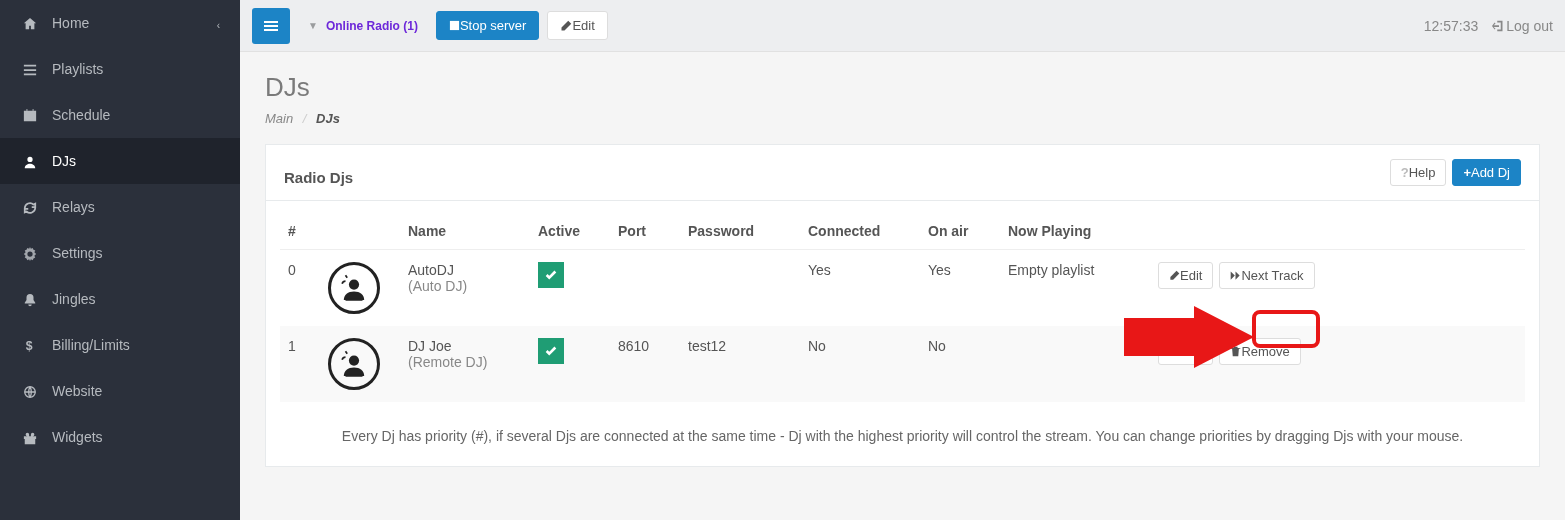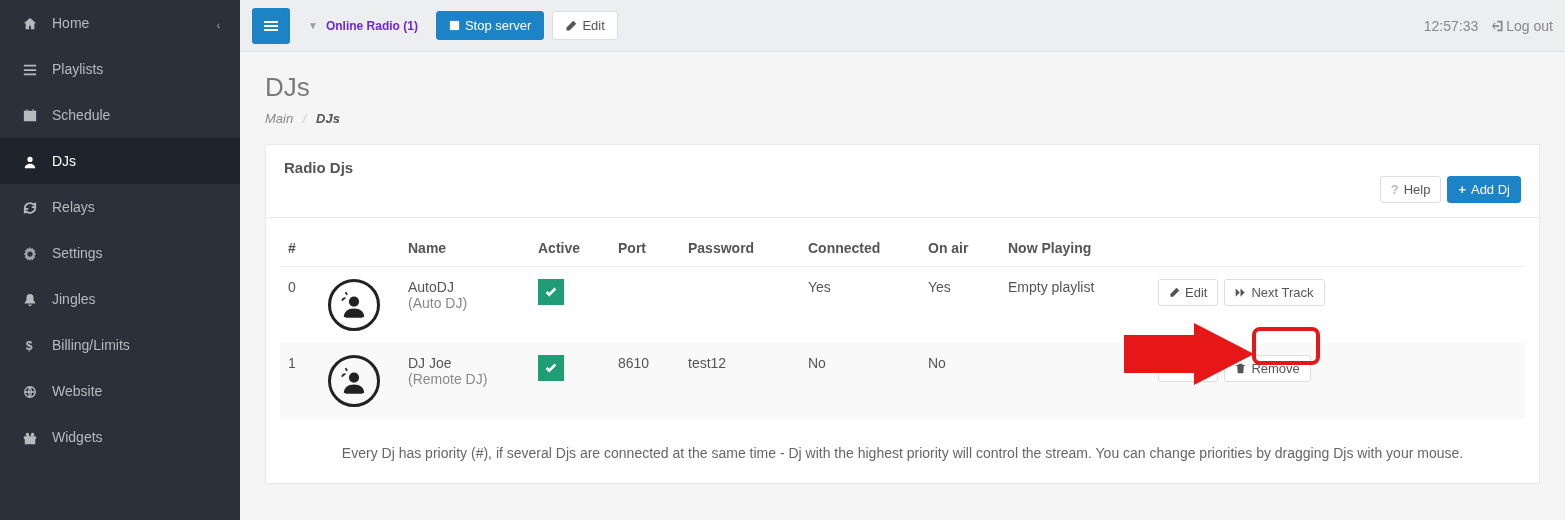--- a/index.html
+++ b/index.html
@@ -8,32 +8,32 @@
 .sidebar { width: 240px; background: #2b303b; color: #b6babf; flex-shrink: 0; }
 .sidebar-item { display: flex; align-items: flex-end; padding: 15px 20px; cursor: pointer; font-size: 14px; }
 .sidebar-item.active { background: #1f232c; color: #fff; }
 .sidebar-item .icon { width: 20px; margin-right: 12px; display: inline-flex; align-items: center; justify-content: center; font-size: 14px; }
 .sidebar-item .chev { margin-left: auto; font-size: 10px; }
 .main { flex: 1; display: flex; flex-direction: column; }
 .topbar { background: #edeef0; height: 52px; display: flex; align-items: center; padding: 0 12px; border-bottom: 1px solid #e1e1e1; }
 .burger-btn { width: 38px; height: 36px; background: #1c84c6; color: #fff; border: none; border-radius: 3px; display: flex; align-items: center; justify-content: center; cursor: pointer; }
 .topbar .server-name { margin-left: 18px; color: #6d28d9; font-weight: 600; font-size: 12px; }
 .topbar .caret { color: #9a9c9e; margin-right: 4px; font-size: 10px; }
-.btn { border: 1px solid #ddd; background: #fff; padding: 6px 12px; border-radius: 3px; cursor: pointer; font-size: 13px; color: #555; display: inline-flex; align-items: center; gap: 5px; }
+.btn { border: 1px solid #ddd; background: #fff; padding: 6px 12px; border-radius: 3px; cursor: pointer; font-size: 13px; color: #555; display: inline-flex; align-items: center; }
 .btn-primary { background: #1c84c6; color: #fff; border-color: #1c84c6; }
 .topbar .stop-btn { margin-left: 18px; }
 .topbar .edit-btn { margin-left: 8px; }
 .topbar .right { margin-left: auto; display: flex; align-items: center; gap: 14px; color: #888; }
 .content { padding: 20px 25px; }
 .page-title { font-size: 26px; color: #7a7a7a; font-weight: 400; margin-bottom: 8px; }
 .breadcrumb { font-size: 13px; color: #888; margin-bottom: 18px; font-style: italic; }
 .breadcrumb .sep { margin: 0 6px; color: #ccc; }
 .breadcrumb .current { color: #555; font-weight: 600; }
 .panel { background: #fff; border: 1px solid #e7eaec; }
-.panel-header { display: flex; align-items: flex-start; padding: 14px 18px; border-bottom: 1px solid #e7eaec; flex-direction: column; }
+.panel-header { display: flex; align-items: flex-end; padding: 14px 18px; border-bottom: 1px solid #e7eaec; }
 .panel-header .title { font-weight: 600; font-size: 15px; color: #555; }
 .panel-header .actions { margin-left: auto; display: flex; gap: 6px; }
 .table-wrap { padding: 12px 14px; }
 table { width: 100%; border-collapse: collapse; }
 th { text-align: left; padding: 10px 8px; color: #555; font-weight: 700; font-size: 14px; border-bottom: 1px solid #eee; }
 td { padding: 12px 8px; vertical-align: top; font-size: 14px; color: #555; }
 tr.row-alt { background: #f9f9f9; }
 .dj-icon { width: 52px; height: 52px; border: 3px solid #222; border-radius: 50%; display: flex; align-items: center; justify-content: center; position: relative; }
 .dj-icon svg { width: 34px; height: 34px; }
 .check-badge { width: 26px; height: 26px; background: #1f9d74; display: inline-flex; align-items: center; justify-content: center; color: #fff; }

